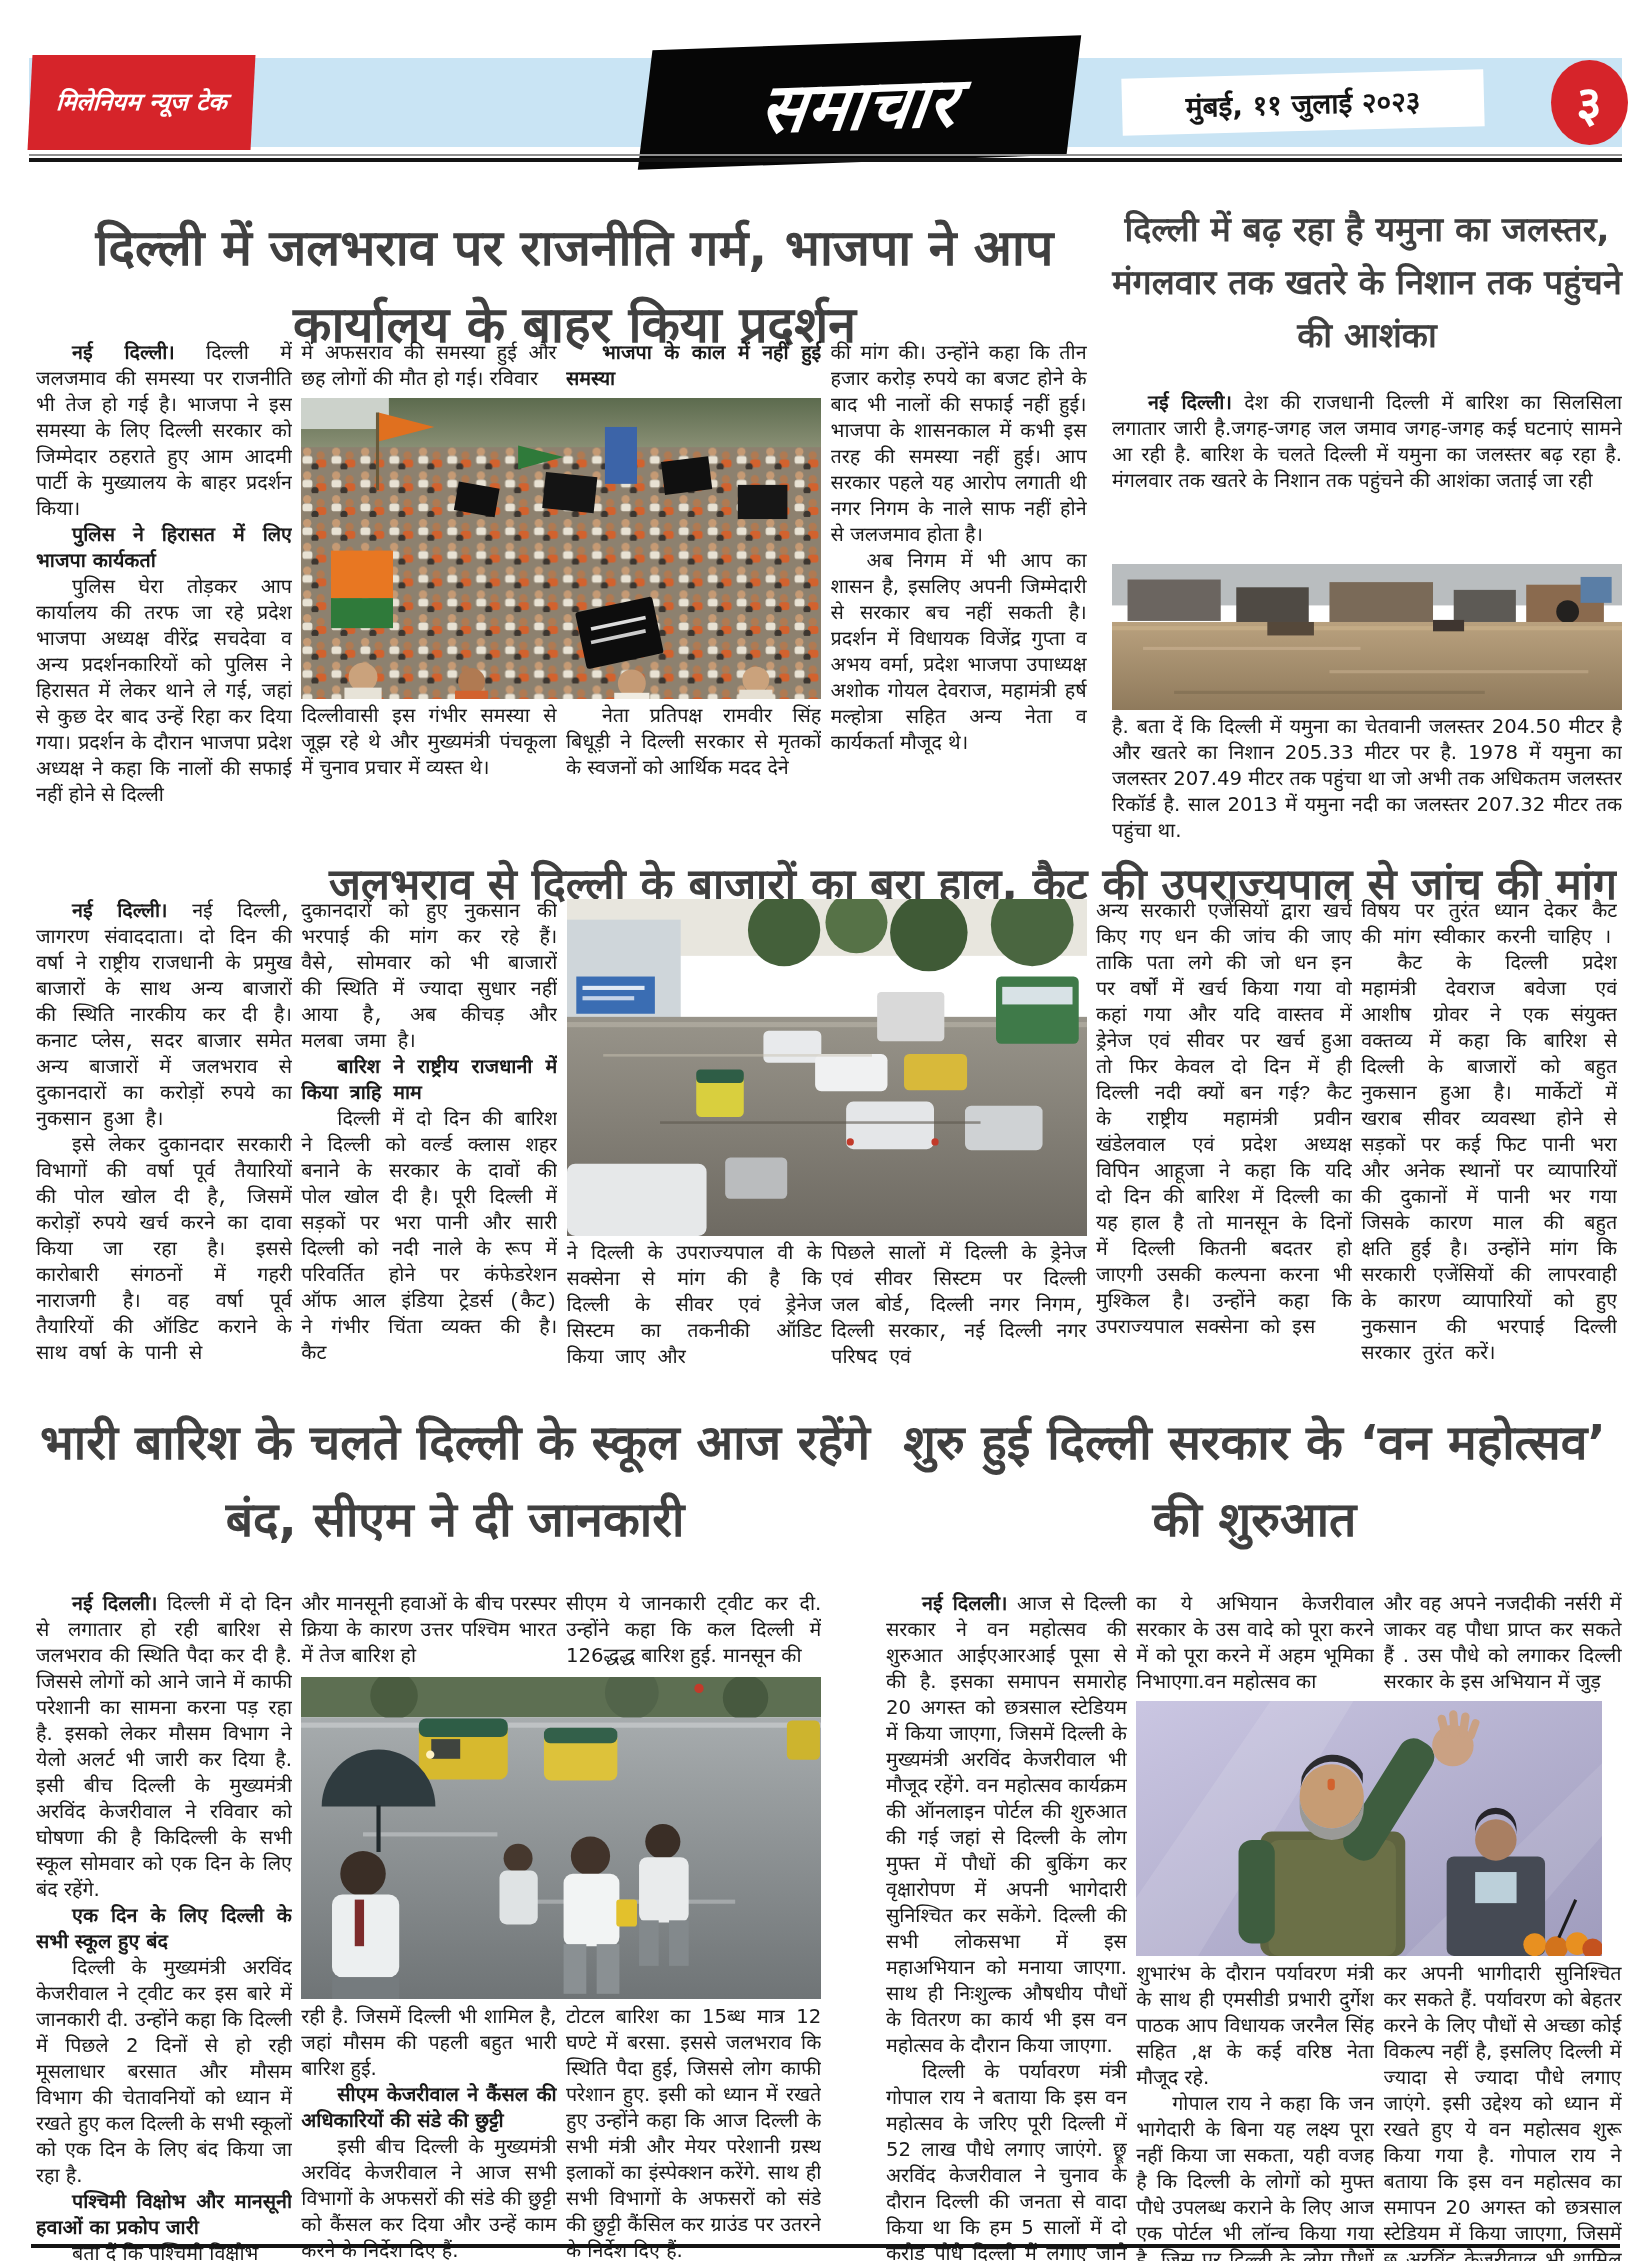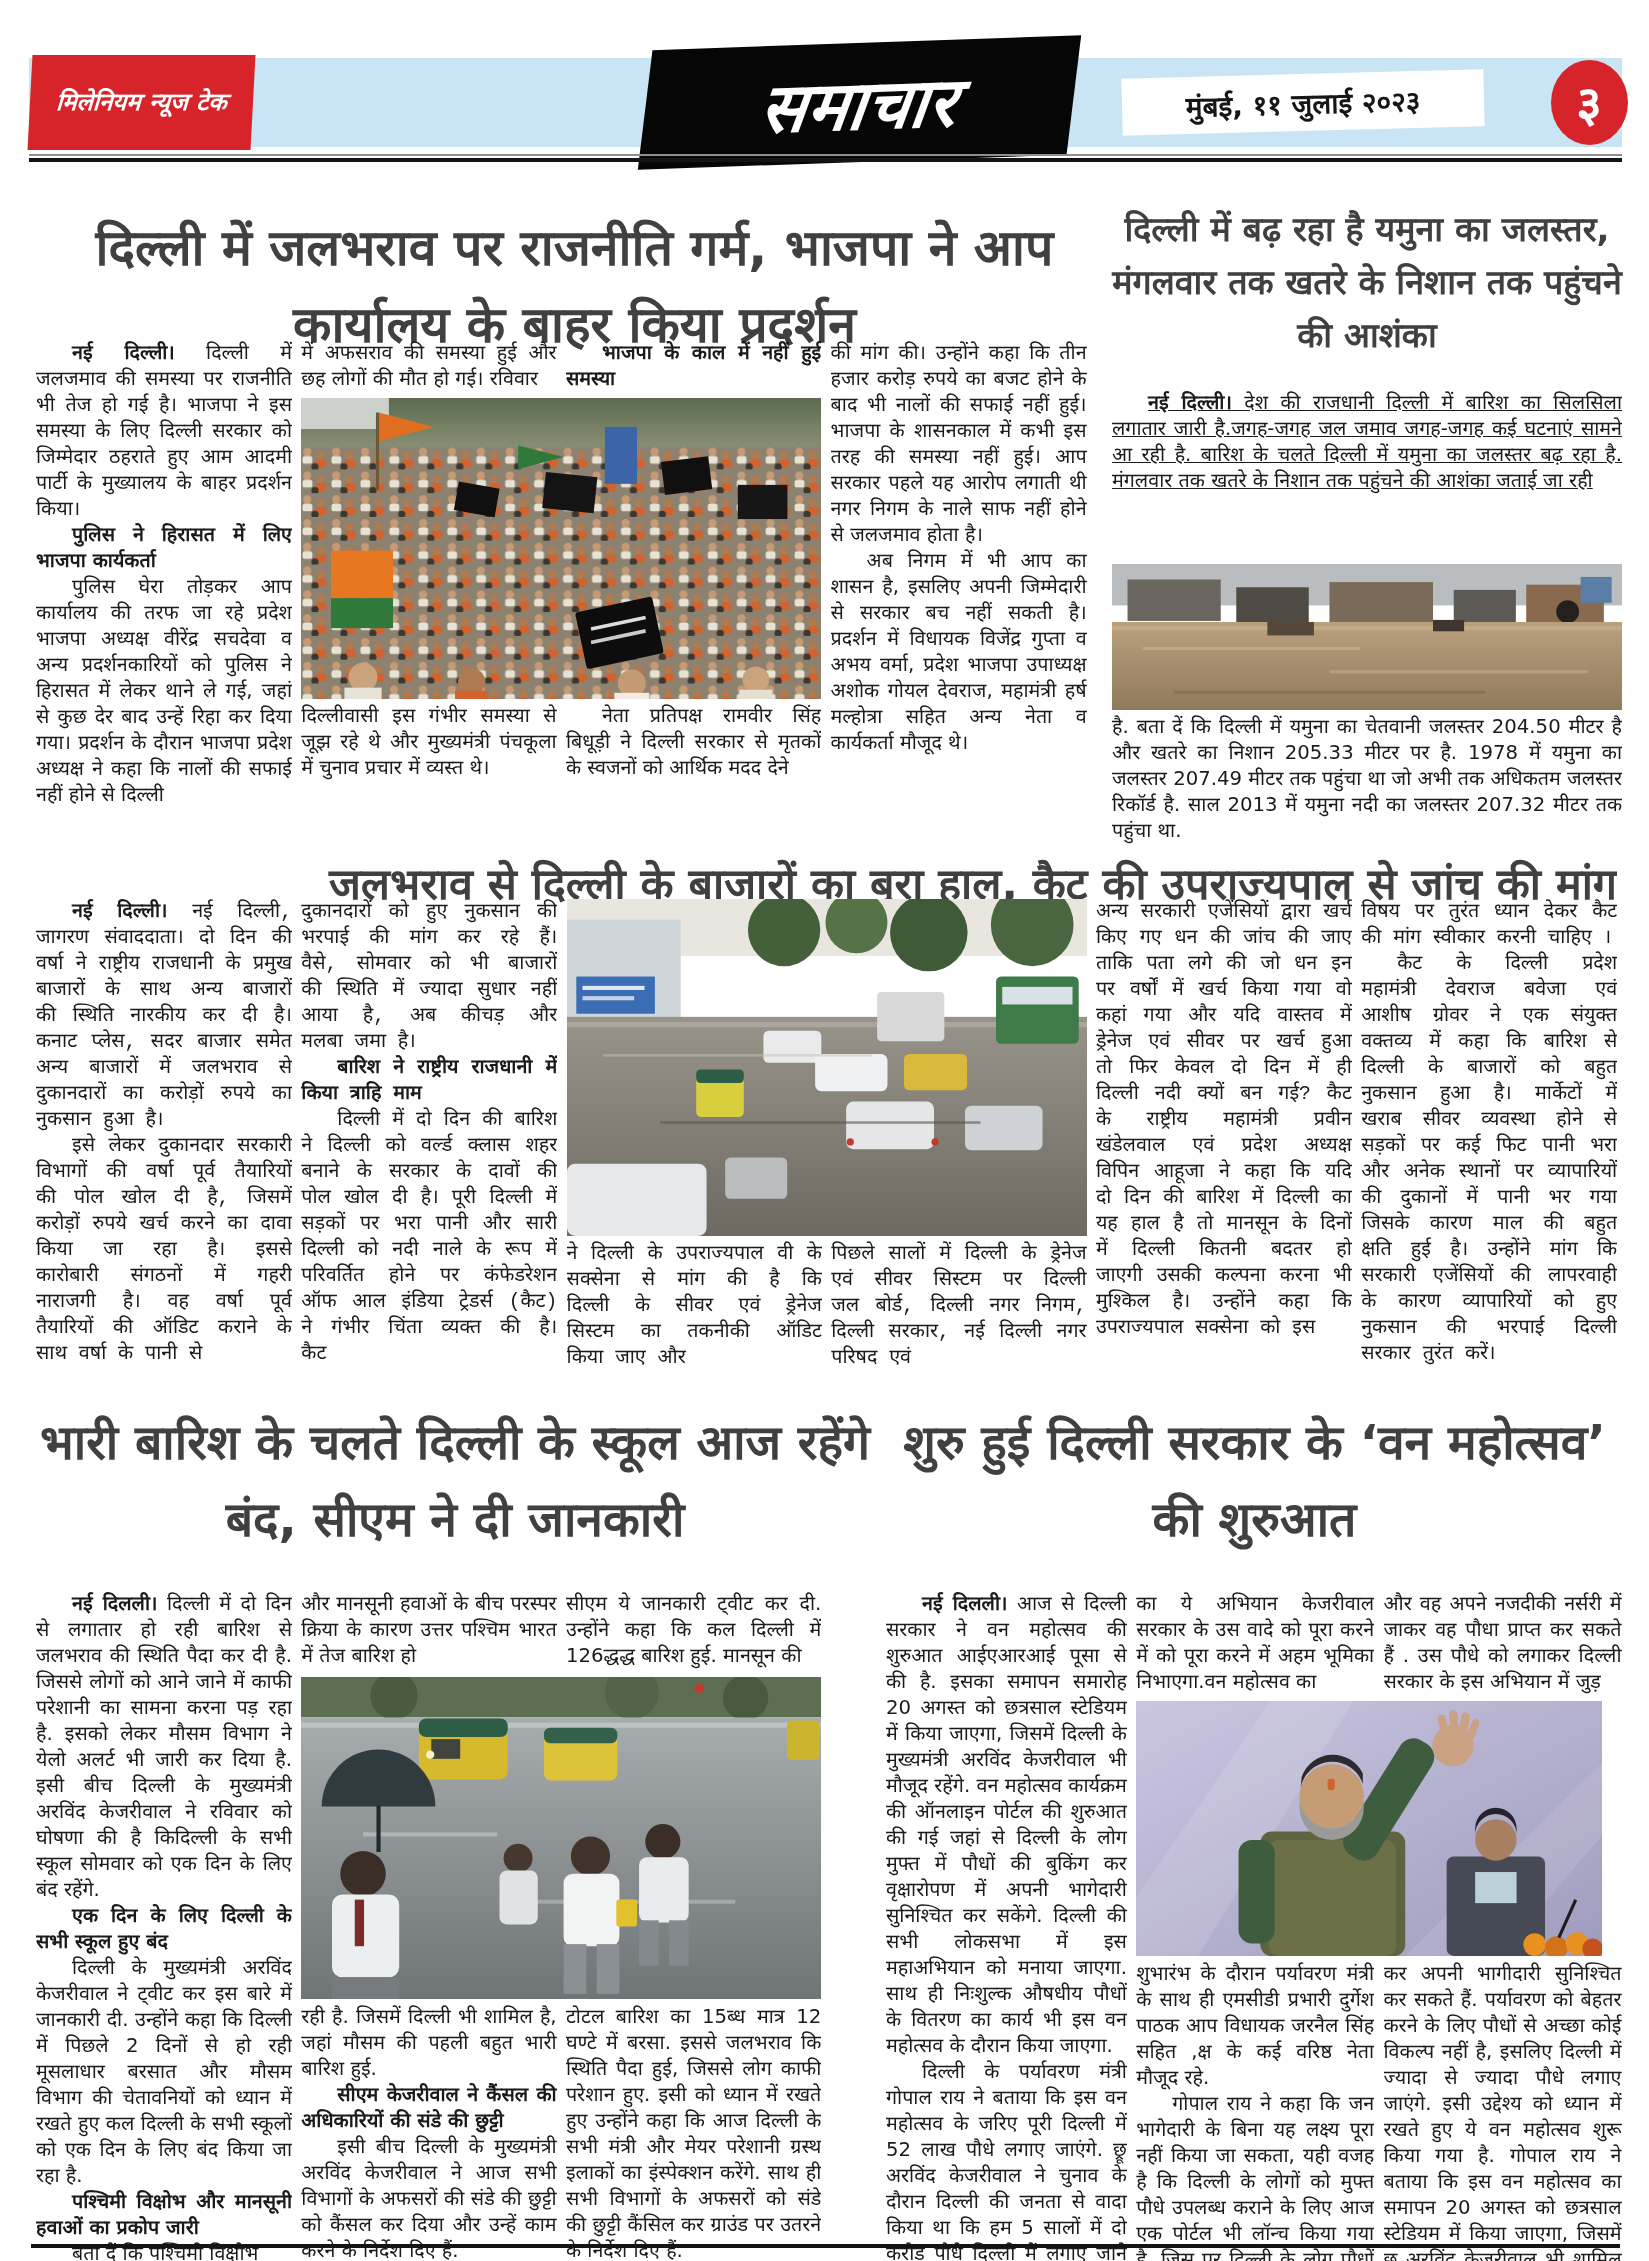--- a/index.html
+++ b/index.html
@@ -37,21 +37,21 @@
   .a1-mid{width:520px;display:flex;flex-direction:column;}
   .a1-mid-top{display:flex;gap:9.3px;height:56px;overflow:hidden;}
   .a1-mid-top .cell{width:256px;overflow:hidden;}
   .a1-photo{width:520px;height:301px;margin-top:2.1px;}
   .a1-mid-bottom{display:flex;gap:9.3px;flex:1;margin-top:4.1px;overflow:hidden;}
   .a1-mid-bottom .cell{width:256px;overflow:hidden;}
 
   
   .yamuna{position:absolute;left:1112px;top:175px;width:510px;}
   .yamuna-headline{font-size:34px;line-height:1.55;text-align:center;}
-  .yamuna-top{margin-top:5px;height:172px;overflow:hidden;text-decoration:underline;}
+  .yamuna-top{margin-top:5px;height:172px;overflow:hidden;}
   .yamuna-photo{width:510px;height:146px;display:block;margin-top:2.1px;}
   .yamuna-bottom{margin-top:4.1px;height:153px;overflow:hidden;}
 
   
   .a2-headline{position:absolute;left:34px;top:826px;width:1583px;font-size:43px;line-height:1.35;text-align:right;white-space:nowrap;overflow:hidden;}
   .a2-body{position:absolute;left:36px;top:899px;width:1583px;height:466px;display:flex;gap:9.3px;font-family:Liberation Mono, monospace;}
   .a2-mid{width:520px;display:flex;flex-direction:column;}
   .a2-photo{width:520px;height:337px;}
   .a2-caps{display:flex;gap:9.3px;flex:1;margin-top:5.2px;overflow:hidden;}
   .a2-caps .cell{width:256px;overflow:hidden;}

